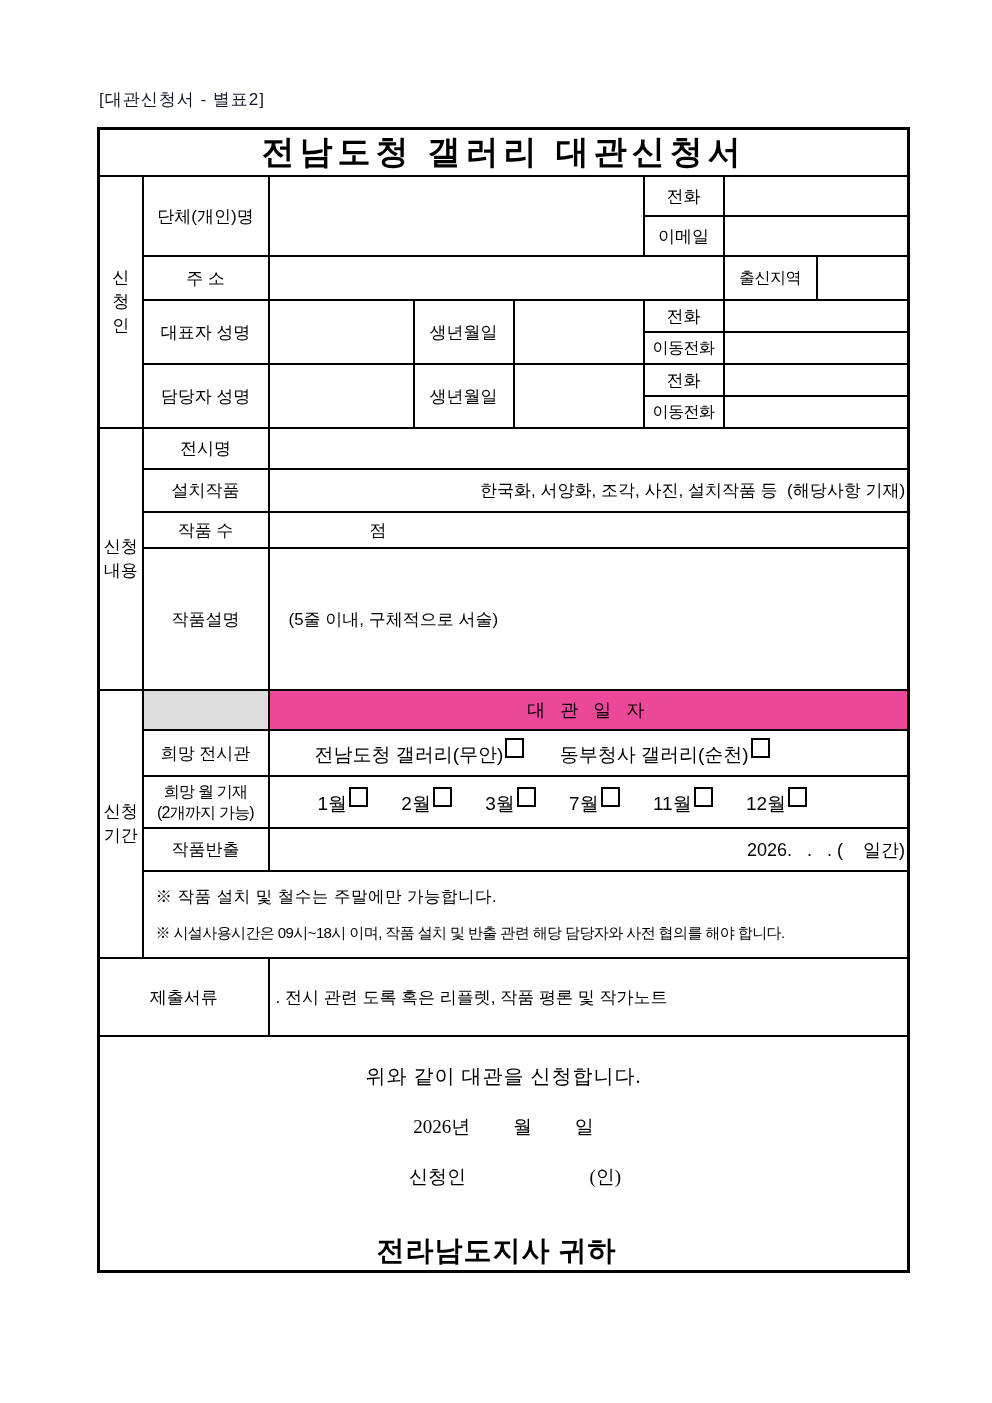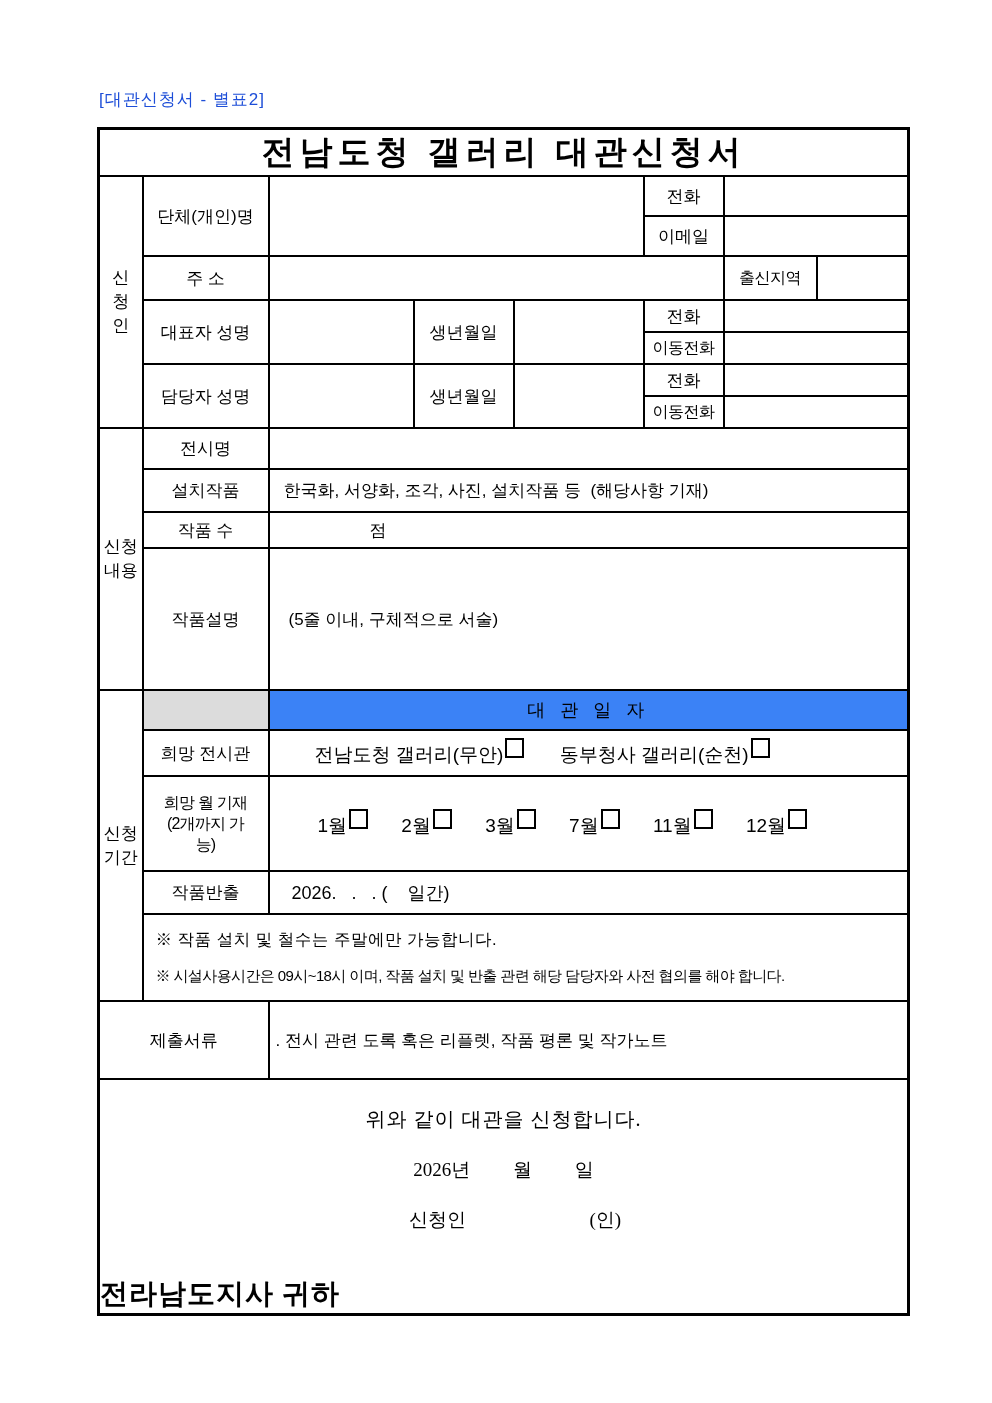--- a/index.html
+++ b/index.html
@@ -8,21 +8,21 @@
     font-family:"Liberation Sans", sans-serif;
     color:#000;
     position:relative;
     overflow:hidden;
   }
   .doc{position:absolute;left:97px;top:88px;width:810px;}
   .top-note{
     font-size:17px;
     letter-spacing:1px;
     margin:0 0 16px 2px;
-    color:#1d4ed8;
+    color:#0f172a;
   }
   table.form{
     border-collapse:collapse;
     table-layout:fixed;
     width:810px;
     border:3px solid #000;
   }
   td{
     border:2px solid #000;
     padding:0 2px;
@@ -37,27 +37,27 @@
     letter-spacing:5px;
   }
   .vlabel{
     text-align:center;
     font-size:17px;
     line-height:24px;
     padding:0;
   }
   .lbl{text-align:center;}
   .lbl-sm{text-align:center;font-size:16px;letter-spacing:-0.5px;}
-  .lbl-2line{text-align:center;font-size:16px;line-height:21px;letter-spacing:-0.8px;padding:15px;}
+  .lbl-2line{text-align:center;font-size:16px;line-height:21px;letter-spacing:-0.8px;padding:4px;}
   .val{text-align:left;padding-left:14px;}
-  .pre{white-space:pre-wrap;}
+  .pre{white-space:pre-wrap;text-align:right;}
   .input{background:#fff;}
   .gray{background:#dcdcdc;}
   .gray-head{
-    background:#3b82f6;
+    background:#ec4899;
     text-align:center;
     font-size:18px;
     letter-spacing:5px;
   }
   .count-val{padding-left:100px;}
   .desc-val{padding-left:19px;}
   .return-val{padding-left:22px;font-size:18px;}
   .gallery-val{padding-left:45px;font-size:19px;}
   .gallery-val .opt{margin-right:30px;white-space:nowrap;}
   .months-val{padding-left:48px;font-size:19px;}
@@ -76,21 +76,21 @@
   .submit-val{padding-left:6px;font-size:17px;}
   .footer-cell{
     font-family:"Liberation Serif", serif;
     padding:26px 0 0 0;
     vertical-align:top;
   }
   .f-statement{text-align:center;font-size:20px;letter-spacing:1px;margin-bottom:24px;}
   .f-date{text-align:center;font-size:19px;margin-bottom:24px;}
   .f-applicant{text-align:center;font-size:19px;padding-left:23px;}
   .f-recipient{
-    text-align:left;
+    text-align:center;
     font-size:28px;
     font-weight:bold;
     letter-spacing:1px;
     padding-right:14px;
     margin-top:42px;
   }
   
   .h57{height:42px;}  .h40{height:40px;}  .h44{height:44px;}
   .h32{height:32px;}  .h41{height:41px;}  .h43{height:43px;}
   .h36{height:36px;}  .h142{height:142px;} .h55{height:46px;}

